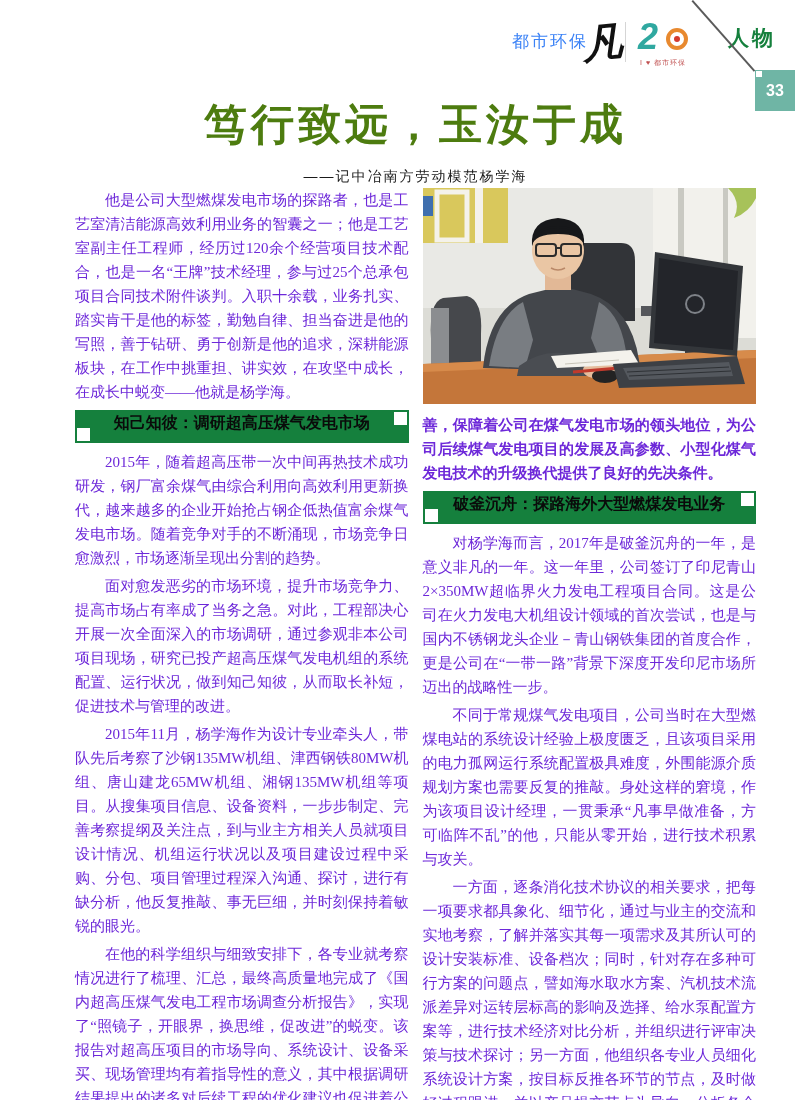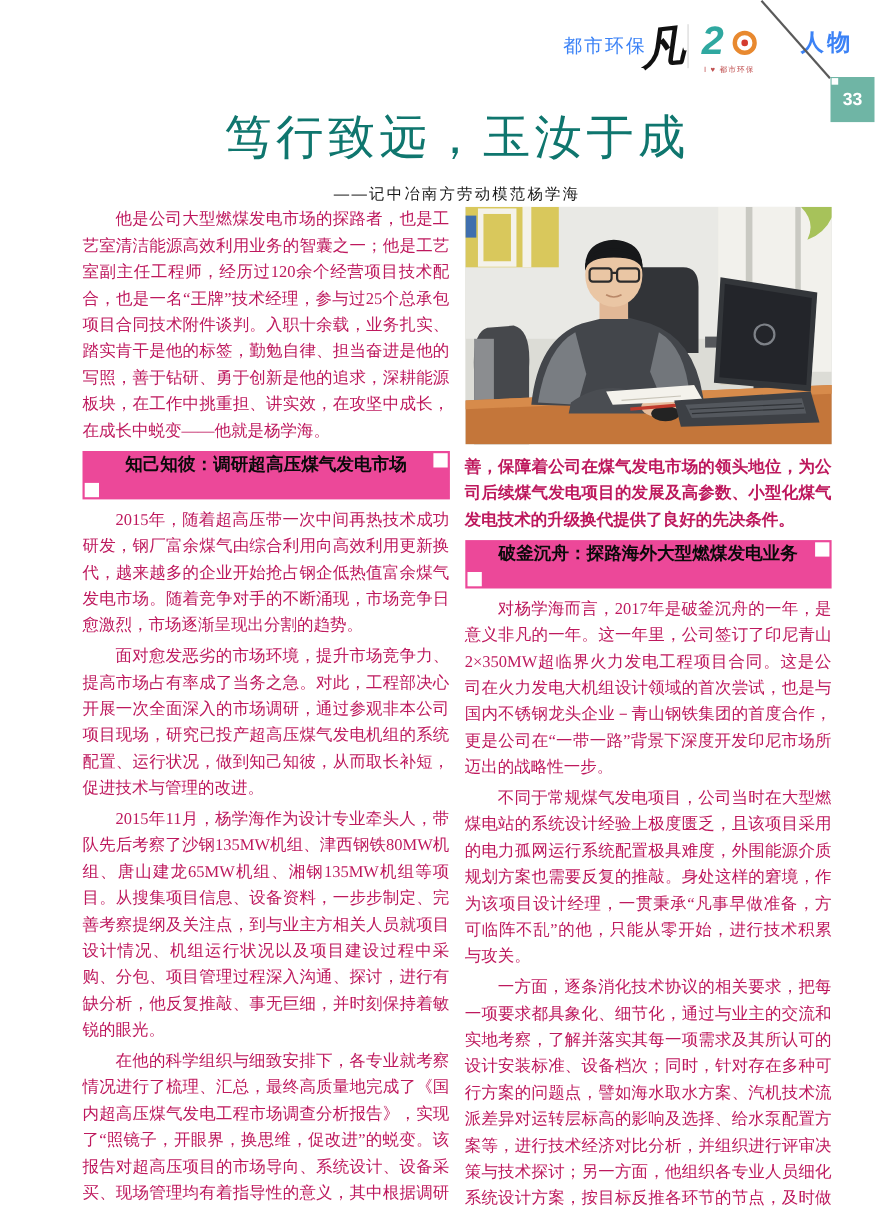--- a/index.html
+++ b/index.html
@@ -44,21 +44,21 @@
     width:6px; height:6px; border-radius:50%;
     background:#d43b2f;
   }
   .logo-tagline {
     position:absolute; top:58px; left:640px;
     font-size:7px; color:#c05050; letter-spacing:1px;
     font-family:"Liberation Sans", sans-serif; white-space:nowrap;
   }
   .section-label {
     position:absolute; top:24px; left:728px;
-    font-size:21px; font-weight:bold; color:#3b82f6;
+    font-size:21px; font-weight:bold; color:#15803d;
     font-family:"Liberation Sans", sans-serif; letter-spacing:3px;
   }
   .diagonal-line {
     position:absolute; top:0; left:693px;
     width:94px; height:1.5px; background:#5a5a5a;
     transform:rotate(48.5deg); transform-origin:left top;
   }
   .page-number-box {
     position:absolute; top:70px; left:755px;
     width:40px; height:41px; background:#6fb5a5;
@@ -70,43 +70,43 @@
     position:absolute; top:1px; left:1px;
     width:6px; height:6px; background:#ffffff;
   }
 
   
   .title-block {
     position:absolute; top:96px; left:75px; width:681px;
     text-align:center; font-family:"Liberation Sans", sans-serif;
   }
   .main-title {
-    font-size:43px; font-weight:400; color:#0f766e;
+    font-size:43px; font-weight:700; color:#4d7c0f;
     letter-spacing:4px;
     text-align:center;
   }
   .sub-title {
     margin-top:14px; font-size:14px; font-weight:500; color:#1a1a1a;
     letter-spacing:2px;
   }
 
   
   .columns {
     position:absolute; top:188px; left:75px; width:681px;
     display:flex; gap:14px;
   }
   .col { width:333.5px; }
   .para {
     font-size:15px; line-height:24px; text-align:justify;
-    text-indent:2em; color:#be185d; margin-bottom:4px;
+    text-indent:2em; color:#6d28d9; margin-bottom:4px;
   }
   .para.noindent { text-indent:0;font-weight:bold; }
   .section-heading {
     position:relative; margin:6px 0 7px 0;
-    background:#ec4899; height:44px; line-height:26px;
+    background:#15803d; height:33px; line-height:26px;
     text-align:center; font-family:"Liberation Sans", sans-serif;
     font-size:16px; font-weight:bold; color:#0a0a0a;
   }
   .section-heading::before {
     content:""; position:absolute; left:2px; bottom:2px;
     width:13px; height:13px; background:#ffffff;
   }
   .section-heading::after {
     content:""; position:absolute; right:2px; top:2px;
     width:13px; height:13px; background:#ffffff;

